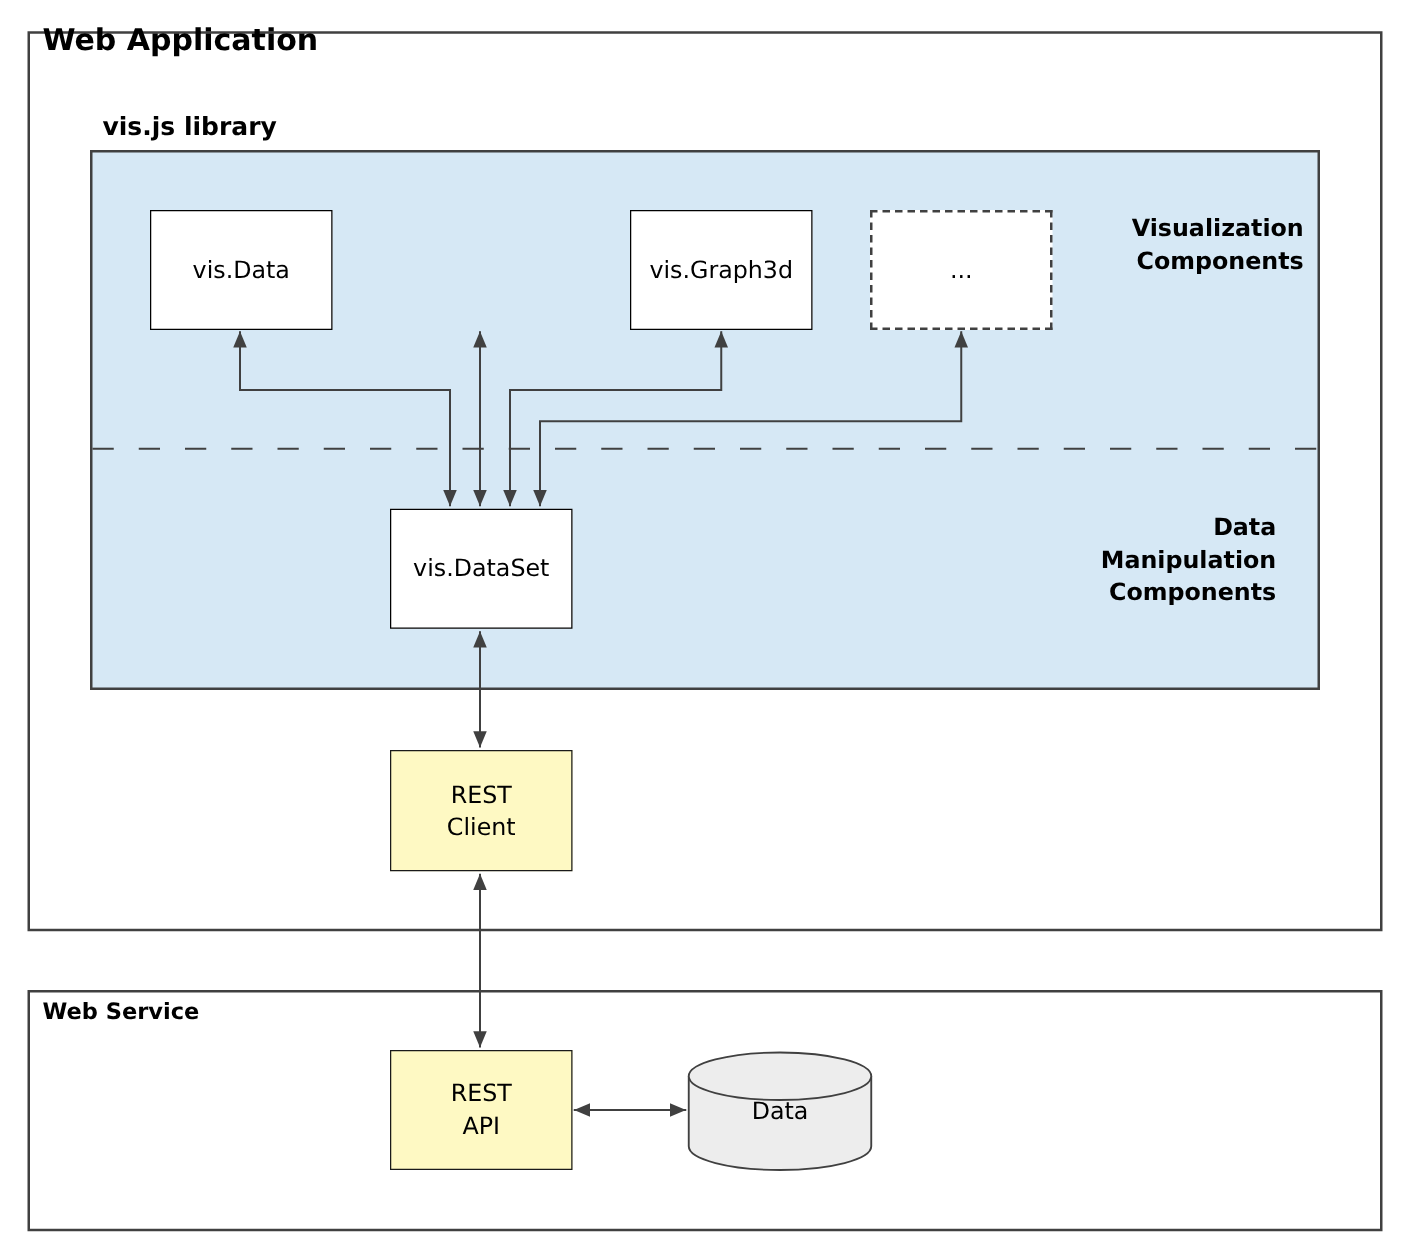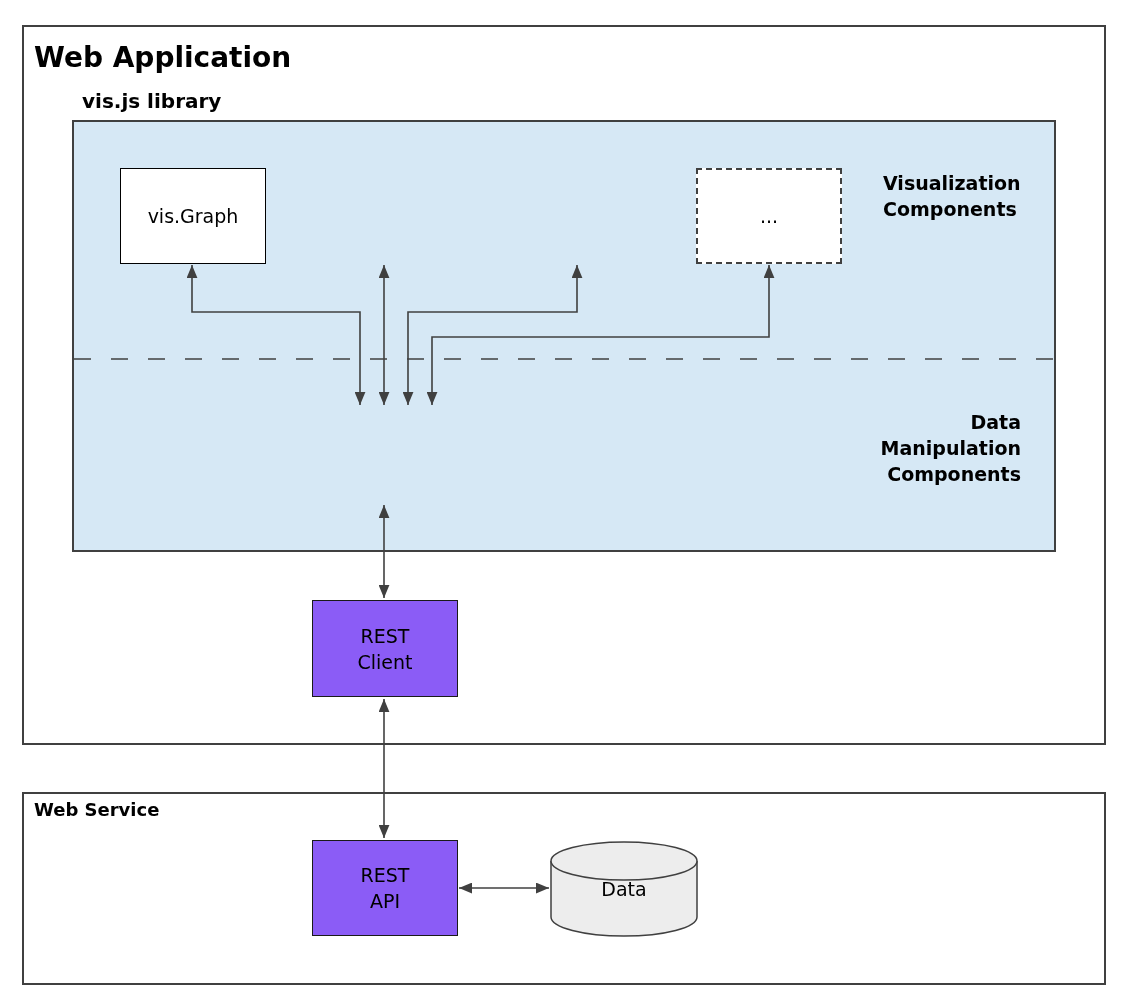--- a/index.html
+++ b/index.html
@@ -26,47 +26,47 @@
     background: #d6e8f5;
     border: 2px solid #404040;
     box-sizing: border-box;
   }
   svg.connectors { position: absolute; left: 0; top: 0; }
   .title {
     position: absolute;
     font-weight: bold;
     white-space: nowrap;
   }
-  #t-webapp     { left: 34px; top: 41px;  font-size: 28px; }
+  #t-webapp     { left: 34px; top: 18px;  font-size: 24px; }
   #t-webservice { left: 34px; top: 799px; font-size: 18px; }
   #t-library    { left: 82px; top: 89px;  font-size: 20px; }
   .sidelabel {
     position: absolute;
     font-weight: bold;
     font-size: 19px;
     line-height: 26px;
     white-space: pre-line;
   }
-  #viz-label { left: 843px; top: 170px; width: 200px; text-align: left; padding-left: 40px; }
+  #viz-label { left: 843px; top: 170px; width: 200px; text-align: right; }
   #dmc-label { left: 800px; top: 409px; width: 221px; text-align: right; }
   .node {
     position: absolute;
     width: 146px; height: 96px;
     box-sizing: border-box;
     background: #ffffff;
     border: 1px solid #000000;
     display: flex;
     align-items: center;
     justify-content: center;
     text-align: center;
     font-size: 19px;
     line-height: 26px;
     white-space: pre-line;
   }
-  .node.gray { background: #8b5cf6; border-color: #1a1a1a; }
+  .node.gray { background: #fef9c3; border-color: #1a1a1a; }
   .node.dashed { border: 2px dashed #404040; }
   #n-graph    { left: 120px; top: 168px; }
   #n-timeline { left: 312px; top: 168px; }
   #n-graph3d  { left: 504px; top: 168px; }
   #n-more     { left: 696px; top: 168px; }
   #n-dataset  { left: 312px; top: 407px; }
   #n-restclient { left: 312px; top: 600px; height: 97px; }
   #n-restapi    { left: 312px; top: 840px; }
   #n-data {
     position: absolute;
@@ -118,26 +118,32 @@
   <div class="title" id="t-library">vis.js library</div>
   <div class="title" id="t-webservice">Web Service</div>
 
   <div class="sidelabel" id="viz-label">Visualization
 Components</div>
   <div class="sidelabel" id="dmc-label">Data
 Manipulation
 Components</div>
 
   <div class="node" id="n-graph">
-    <span>vis.Graph</span>
+    <span>vis.Data</span>
+  </div>
+  <div class="node" id="n-graph3d">
+    <span>vis.Graph3d</span>
   </div>
   <div class="node dashed" id="n-more">
     <span>...</span>
   </div>
 
+  <div class="node" id="n-dataset">
+    <span>vis.DataSet</span>
+  </div>
 
   <div class="node gray" id="n-restclient">
     <span>REST
 Client</span>
   </div>
   <div class="node gray" id="n-restapi">
     <span>REST
 API</span>
   </div>
 

